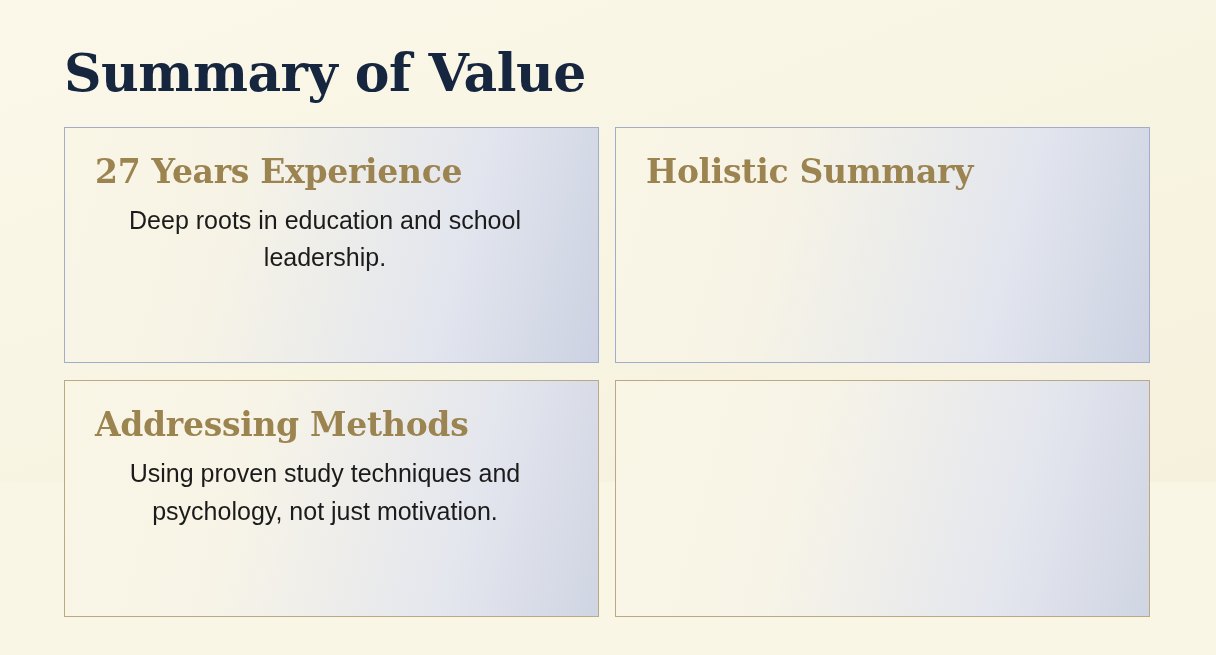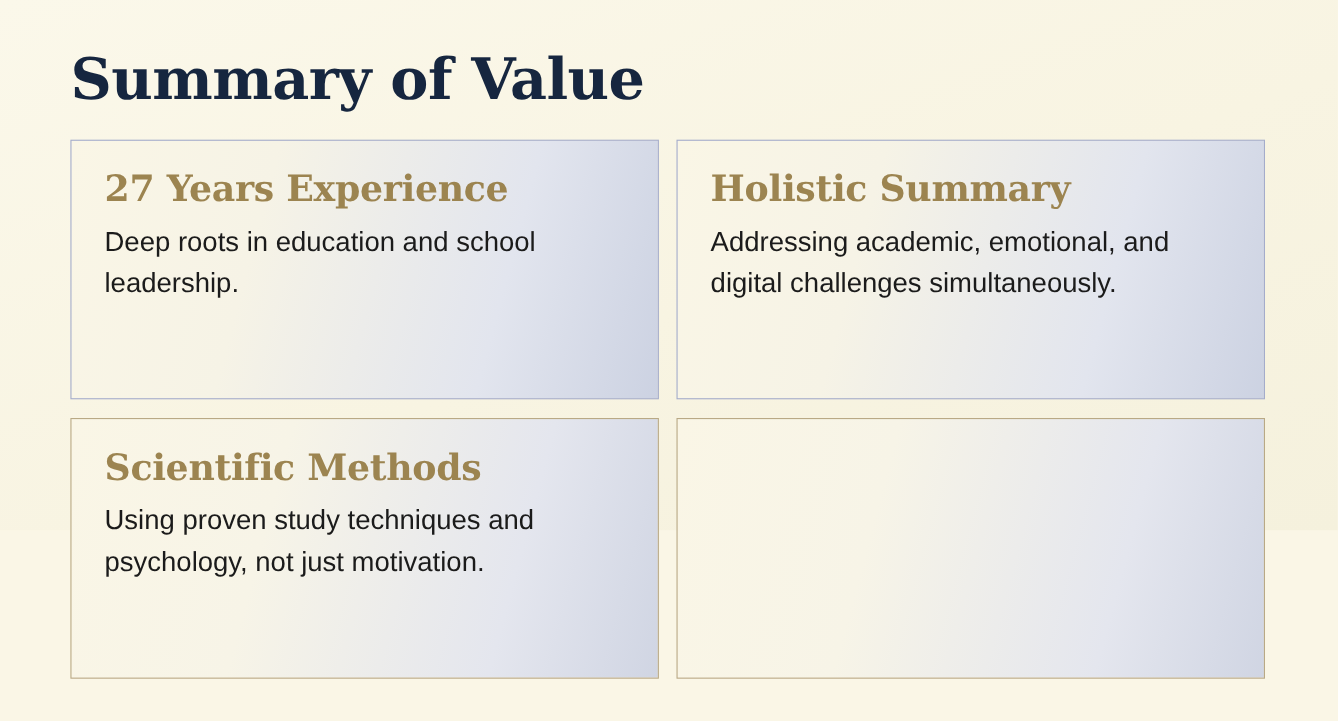--- a/index.html
+++ b/index.html
@@ -59,43 +59,43 @@
     margin: 0 0 12px 0;
     letter-spacing: -0.3px;
   }
   .card-body {
     font-family: "Liberation Sans", sans-serif;
     font-size: 25px;
     line-height: 1.5;
     color: #1b1b1b;
     margin: 0;
     max-width: 460px;
+    text-align: center;
   }
 </style>
 </head>
 <body>
 
 <div class="slide">
 
   <h1 class="slide-title">Summary of Value</h1>
 
   <div class="card-grid">
 
     <div class="card">
       <h2 class="card-title">27 Years Experience</h2>
       <p class="card-body">Deep roots in education and school leadership.</p>
     </div>
 
     <div class="card">
       <h2 class="card-title">Holistic Summary</h2>
-      <p class="card-body">Addressing academic, emotional, and digital challenges simultaneously.</p>
     </div>
 
     <div class="card bottom">
-      <h2 class="card-title">Scientific Methods</h2>
+      <h2 class="card-title">Addressing Methods</h2>
       <p class="card-body">Using proven study techniques and psychology, not just motivation.</p>
     </div>
 
     <div class="card bottom">
     </div>
 
   </div>
 </div>
 
 </body></html>

